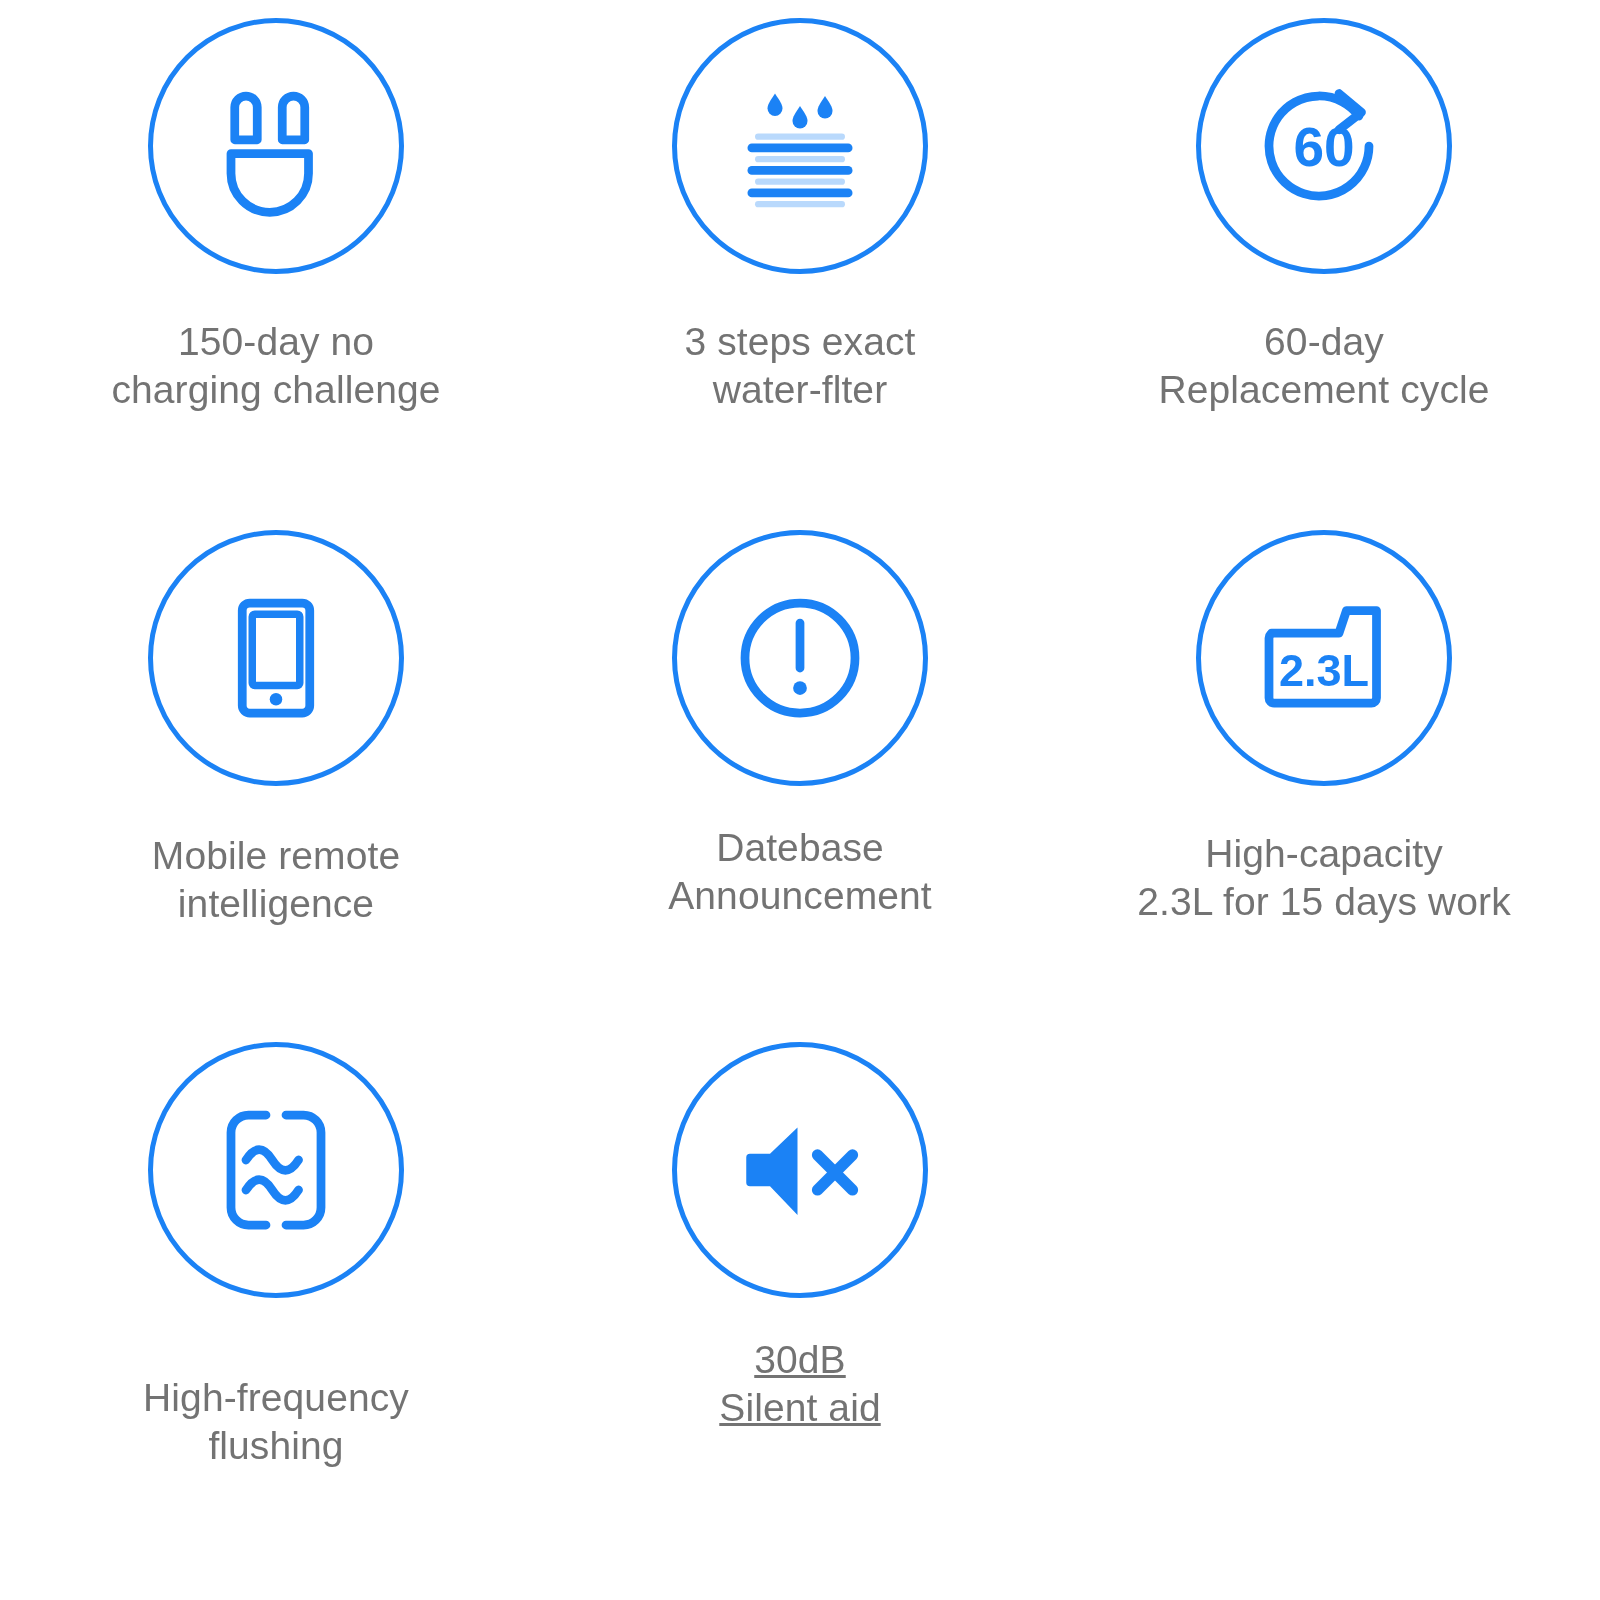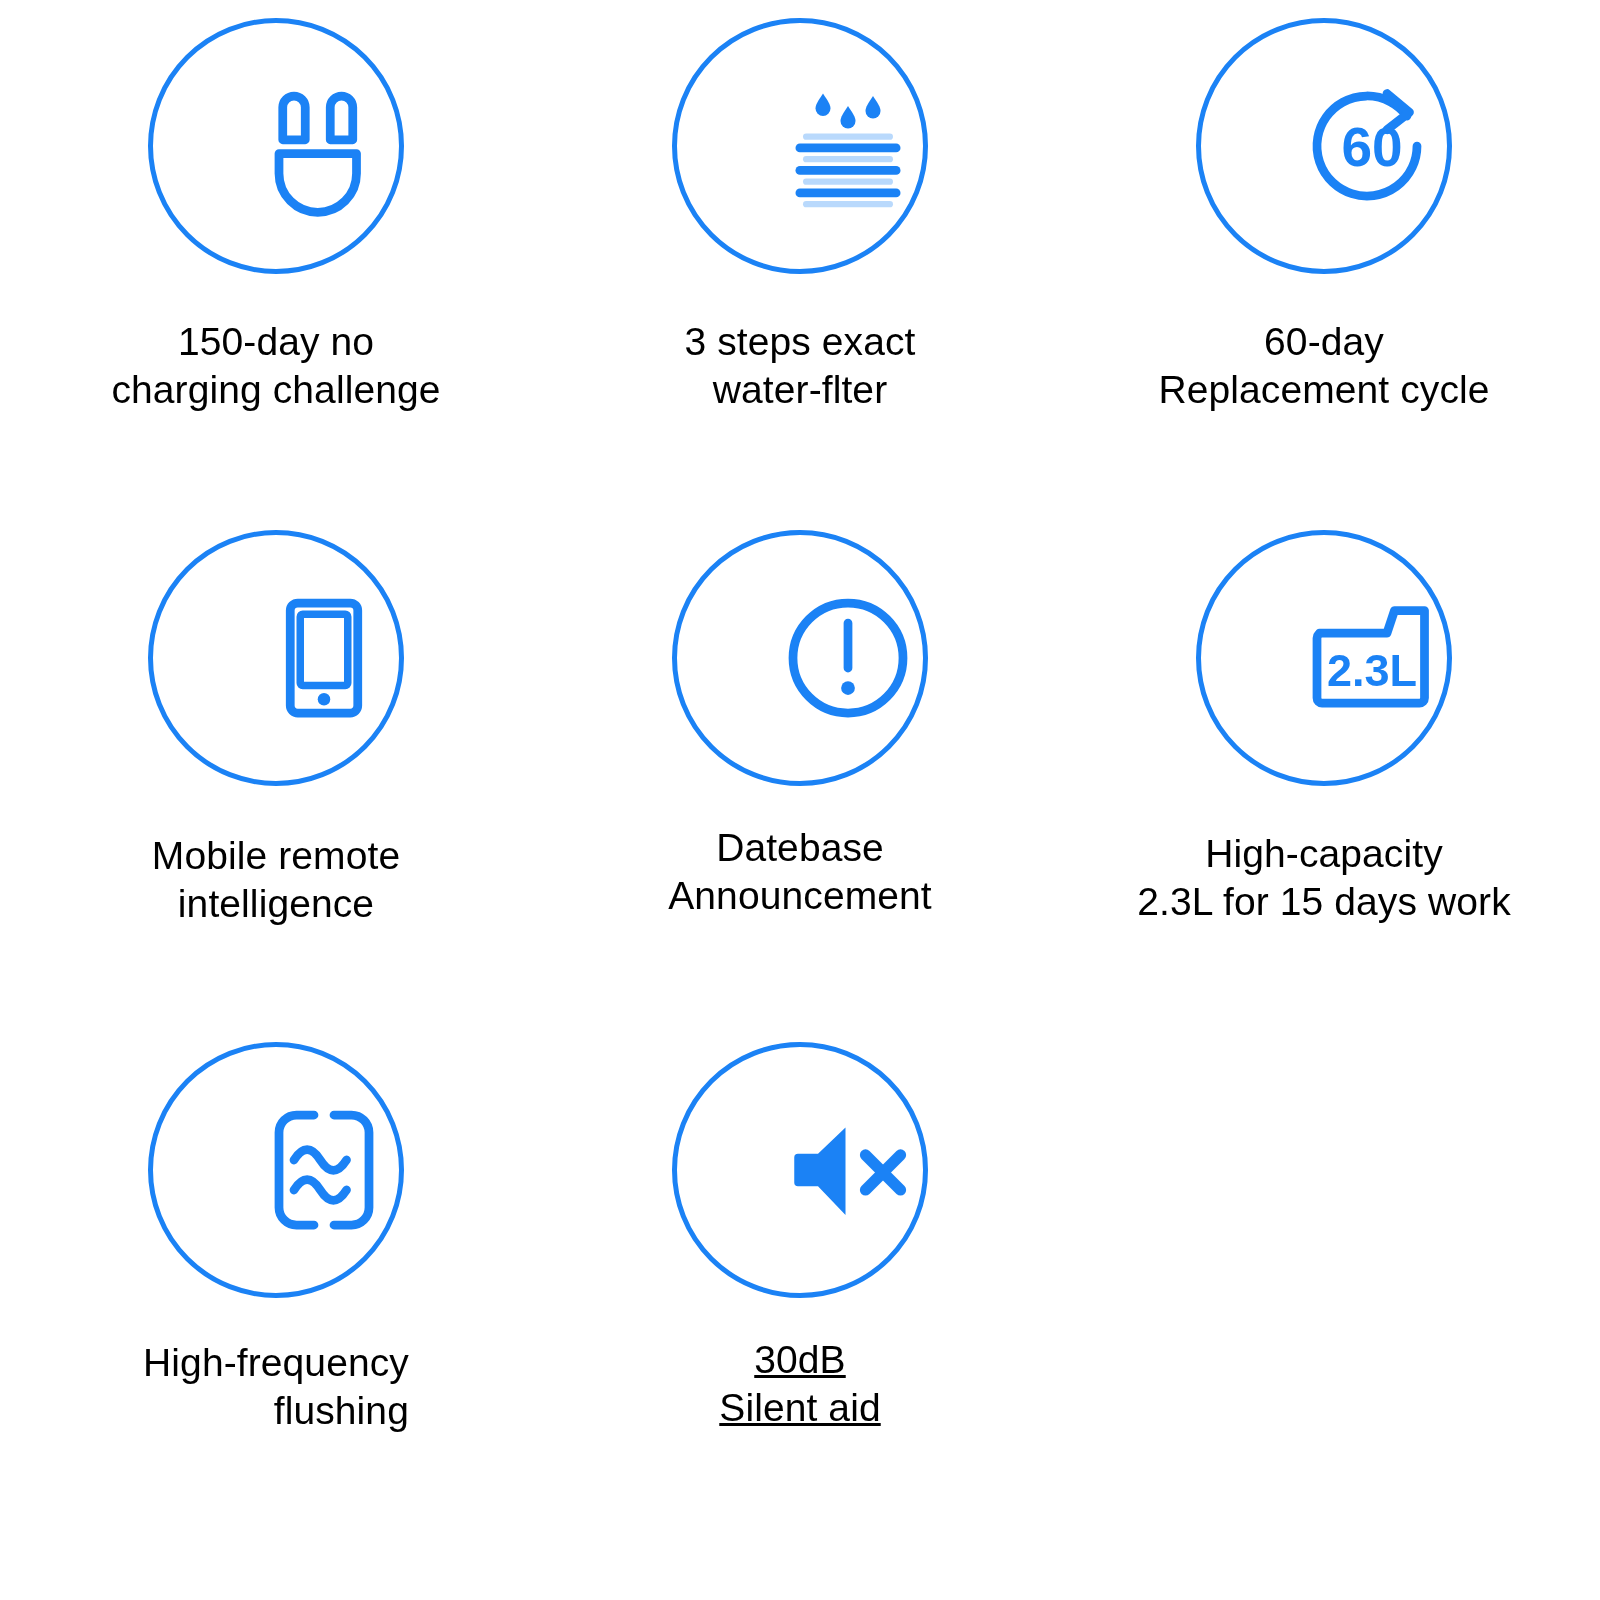--- a/index.html
+++ b/index.html
@@ -34,46 +34,46 @@
   }
 
   .icon-circle {
     width: 256px;
     height: 256px;
     border-radius: 50%;
     border: 5px solid #1b82f5;
     box-sizing: border-box;
     display: flex;
     align-items: center;
-    justify-content: flex-end;
+    justify-content: center;
     flex: 0 0 auto;
   }
 
   .icon-circle svg {
     display: block;
     width: 150px;
     height: 150px;
     overflow: visible;
   }
 
   .feature-label {
     margin-top: 44px;
     font-size: 39px;
     line-height: 48px;
-    color: #000000;
+    color: #737373;
     letter-spacing: 0.1px;
     font-weight: 400;
     white-space: pre-line;
     max-width: 470px;
   }
 
   
   .row-2 .feature-label { margin-top: 47px; }
   .row-3 .feature-label { }
-  .cell-r3c2 .feature-label { margin-top: 41px; text-align: right; }
+  .cell-r3c2 .feature-label { margin-top: 76px; }
   .cell-r3c3 .feature-label { margin-top: 38px; text-decoration: underline; }
   .cell-r2c1 .feature-label { margin-top: 46px; }
   .cell-r2c3 .feature-label { margin-top: 38px; }
 
   
   .stroke {
     fill: none;
     stroke: #1b82f5;
     stroke-width: 7;
     stroke-linecap: round;

